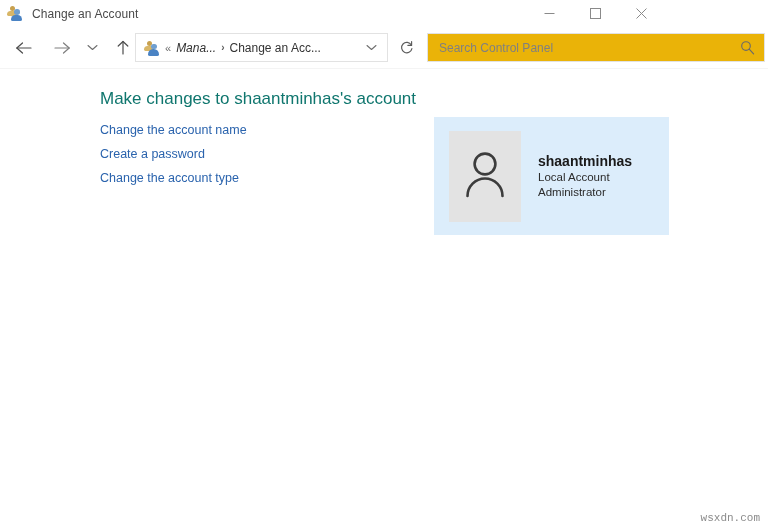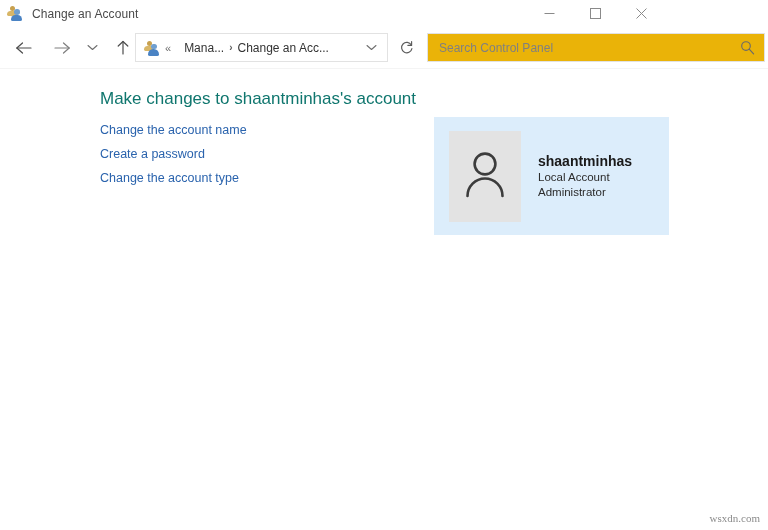--- a/index.html
+++ b/index.html
@@ -145,21 +145,21 @@
     font-size: 12px;
     color: #333333;
     white-space: nowrap;
   }
   .crumb-sep {
     margin: 0 5px;
     font-size: 10px;
     color: #5a5a5a;
     font-weight: bold;
   }
-  .crumb-first { margin-left: 13px; }
+  .crumb-first { margin-left: 5px; font-style: italic; }
   .addr-drop {
     margin-left: auto;
     margin-right: 10px;
     display: flex;
     align-items: center;
   }
   .refresh-btn {
     position: absolute;
     left: 392px; top: 33px;
     width: 28px;
@@ -278,21 +278,21 @@
     white-space: nowrap;
   }
 
   
   .watermark {
     position: absolute;
     right: 8px;
     bottom: 6px;
     font-size: 11px;
     color: #8b8b8b;
-    font-family: Liberation Serif, serif;
+    font-family: Liberation Mono, monospace;
   }
 </style>
 </head>
 <body>
 
 <div class="titlebar">
   <div class="titlebar-icon">
     <div class="ti-person-back">
         <div class="h"></div>
         <div class="b"></div>

